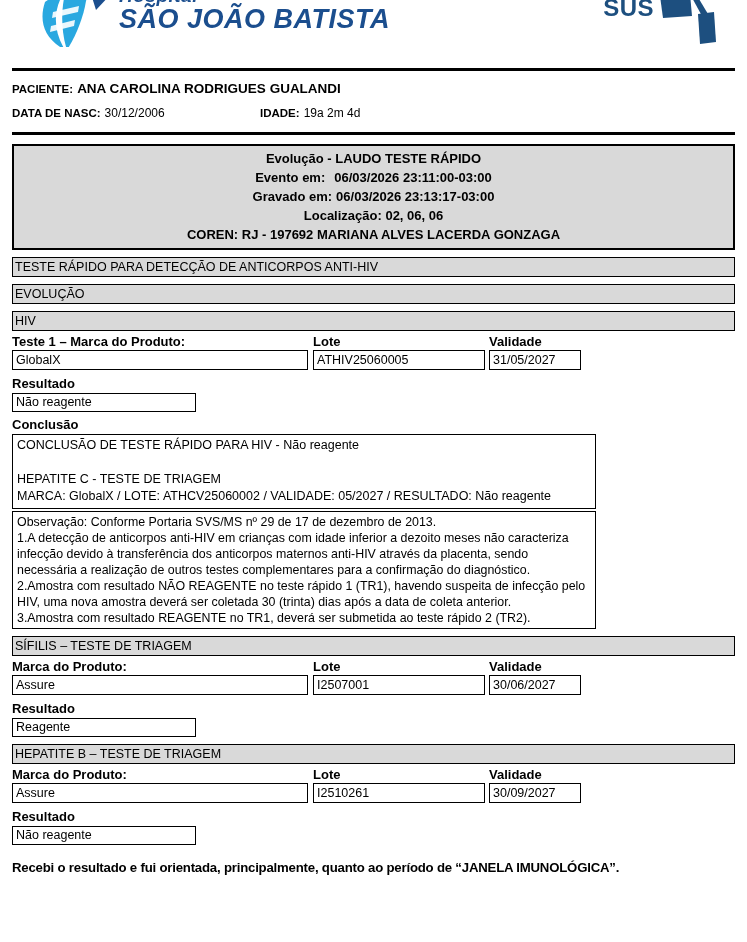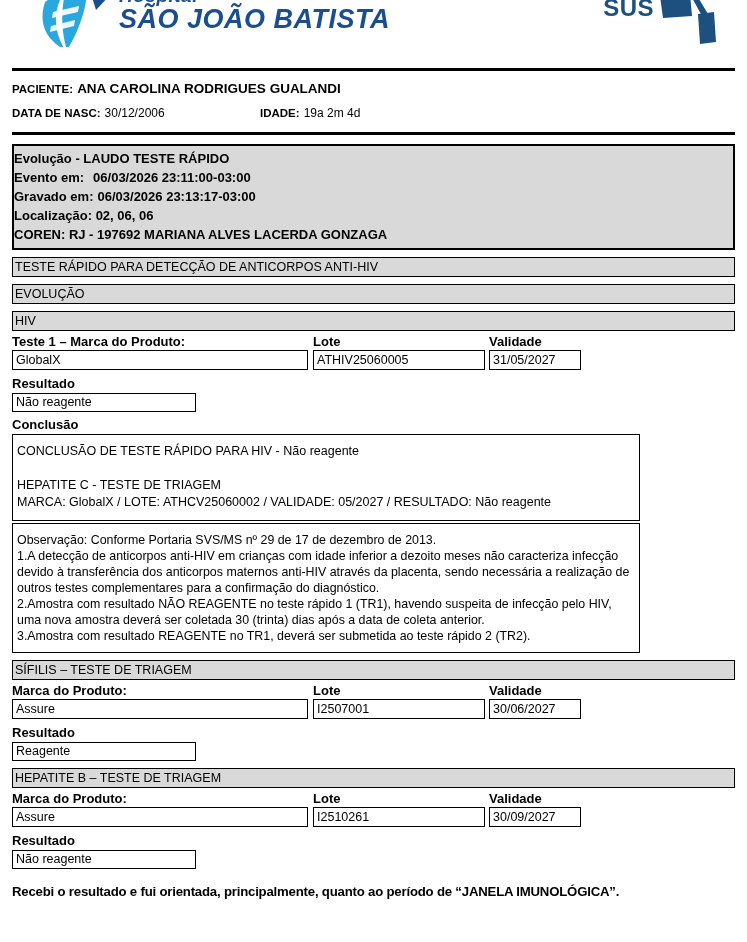--- a/index.html
+++ b/index.html
@@ -33,21 +33,21 @@
   .p-row2 { margin-top:6px; }
   .lbl-sm { font-weight:bold; font-size:11.5px; }
   .p-name { font-weight:bold; font-size:13.5px; margin-left:4px; }
   .p-val { font-size:12px; margin-left:4px; }
   .nasc-group { display:inline-block; width:248px; }
 
   
   .evo-box {
     margin:9px 12px 0 12px; width:723px;
     background:#d9d9d9; border:2px solid #000;
-    font-weight:bold; font-size:13px;
+    text-align:center; font-weight:bold; font-size:13px;
     padding:3px 0 4px 0; line-height:19px;
   }
   .evo-gap { display:inline-block; width:9px; }
   .evo-gap2 { display:inline-block; width:4px; }
 
   
   .section-bar {
     margin:7px 12px 0 12px; width:723px; height:20px;
     background:#d9d9d9; border:1px solid #000;
     font-size:12.5px; line-height:18px; padding-left:2px;
@@ -69,22 +69,22 @@
   .fb-validade { width:92px; }
   .res-label { padding:0 12px; margin-top:6px; font-weight:bold; font-size:13px; }
   .res-box {
     margin:2px 12px 0 12px; width:184px; height:19px;
     border:1px solid #000; font-size:12.5px; line-height:17px; padding:0 3px;
   }
 
   
   .blk-label { padding:0 12px; margin-top:5px; font-weight:bold; font-size:13px; }
   .text-box {
-    margin:2px 12px 0 12px; width:628px;
-    border:1px solid #000; padding:8px 4px;
+    margin:2px 12px 0 12px; width:584px;
+    border:1px solid #000; padding:2px 4px;
     font-size:12.5px; line-height:17.2px;
   }
   .interp-box { line-height:16px; font-size:12.4px; }
   .blank-line { height:17px; }
 
   
   .footer-statement {
     padding:0 12px; margin-top:15px;
     font-weight:bold; font-size:13.2px; letter-spacing:-0.2px;
   }

